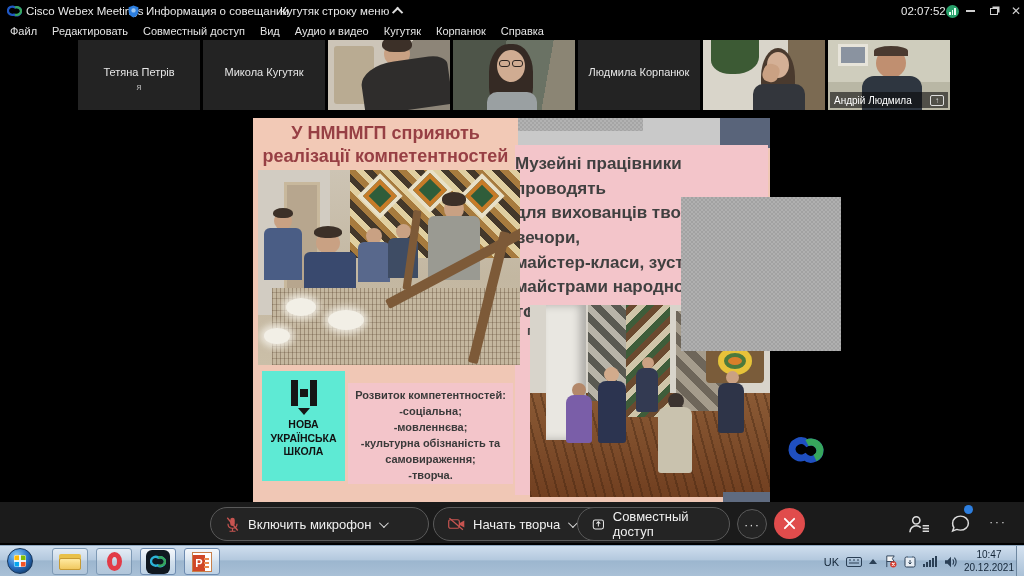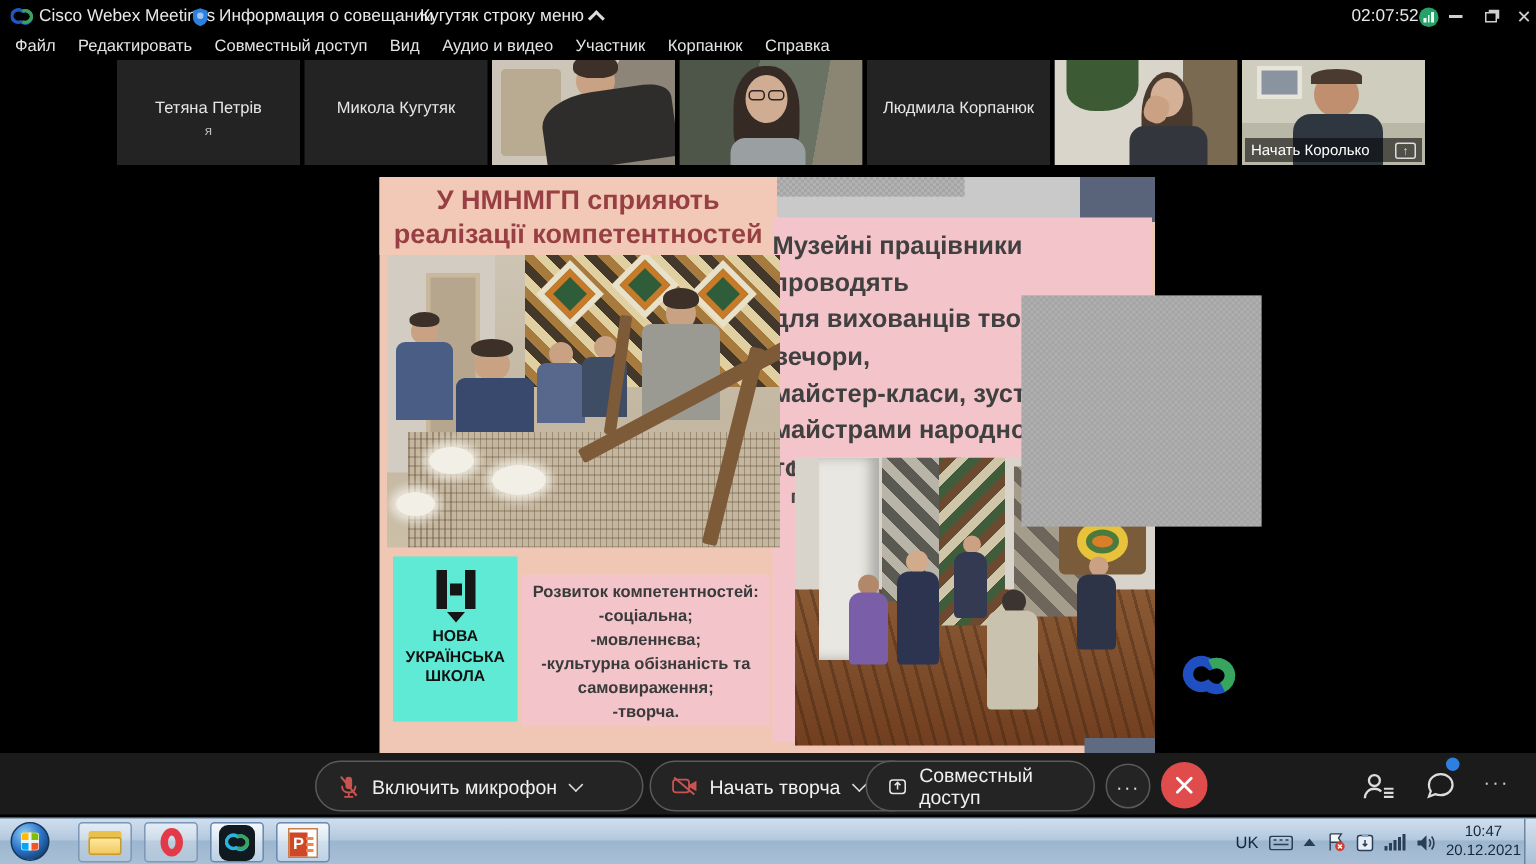--- a/index.html
+++ b/index.html
@@ -180,21 +180,21 @@
         <span class="close-x">✕</span>
       </span>
   </div>
 
   <div class="menubar">
     <span>Файл</span>
     <span>Редактировать</span>
     <span>Совместный доступ</span>
     <span>Вид</span>
     <span>Аудио и видео</span>
-    <span>Участник</span>
+    <span>Кугутяк</span>
     <span>Корпанюк</span>
     <span>Справка</span>
   </div>
 
   <div class="tile" style="left:203px">
     <div class="cname">Микола Кугутяк</div>
   </div>
   <div class="tile" style="left:78px">
     <div class="cname">Тетяна Петрів</div>
     <div class="sub">я</div>
@@ -225,21 +225,21 @@
     <div class="ph" style="left:60px;top:24px;width:16px;height:18px;background:#caa183;border-radius:40%;transform:rotate(20deg)"></div>
     <div class="ph" style="left:50px;top:44px;width:52px;height:26px;background:#33363c;border-radius:10px 10px 0 0"></div>
   </div>
   <div class="tile active" style="left:828px">
     <div class="ph" style="left:0;top:0;width:122px;height:70px;background:linear-gradient(180deg,#cfcdbd 0 60%,#b9b7a5 60% 100%)"></div>
     <div class="ph" style="left:10px;top:4px;width:30px;height:22px;background:#8a93a0;border:3px solid #e7e4da"></div>
     <div class="ph head" style="left:48px;top:8px;width:30px;height:30px;background:#c08f70"></div>
     <div class="ph hair" style="left:46px;top:6px;width:34px;height:10px;background:#4a3a30;border-radius:50% 50% 0 0"></div>
     <div class="ph" style="left:34px;top:36px;width:60px;height:34px;background:#2e3640;border-radius:12px 12px 0 0"></div>
     <div class="namebar">
-      <span class="nm">Начать Королько</span>
+      <span class="nm">Андрій Людмила</span>
       <span class="share-badge">↑</span>
     </div>
   </div>
 
   <div class="slide">
     <div class="gray-top"></div>
     <div class="slate-sq"></div>
     <div class="checker checker-strip"></div>
     <div class="slide-title">У НМНМГП сприяють реалізації компетентностей НУШ</div>
 

